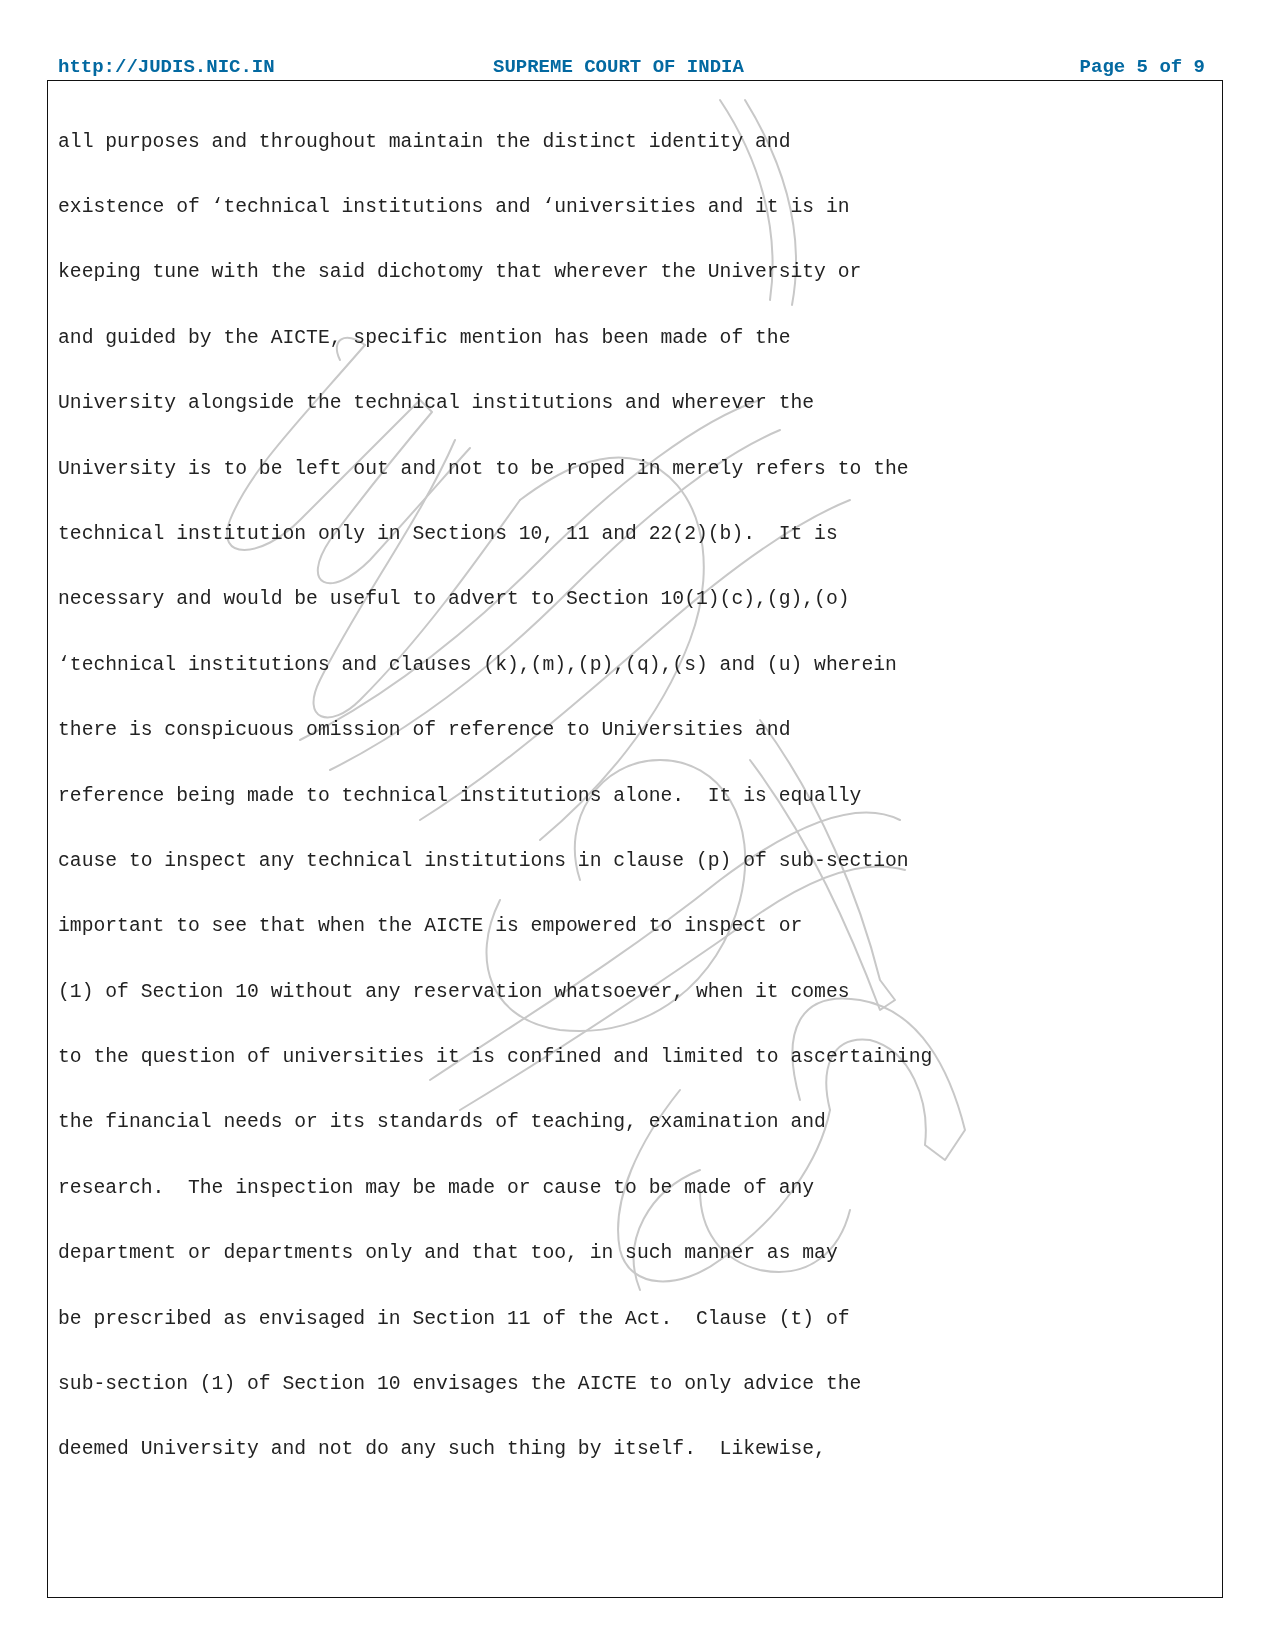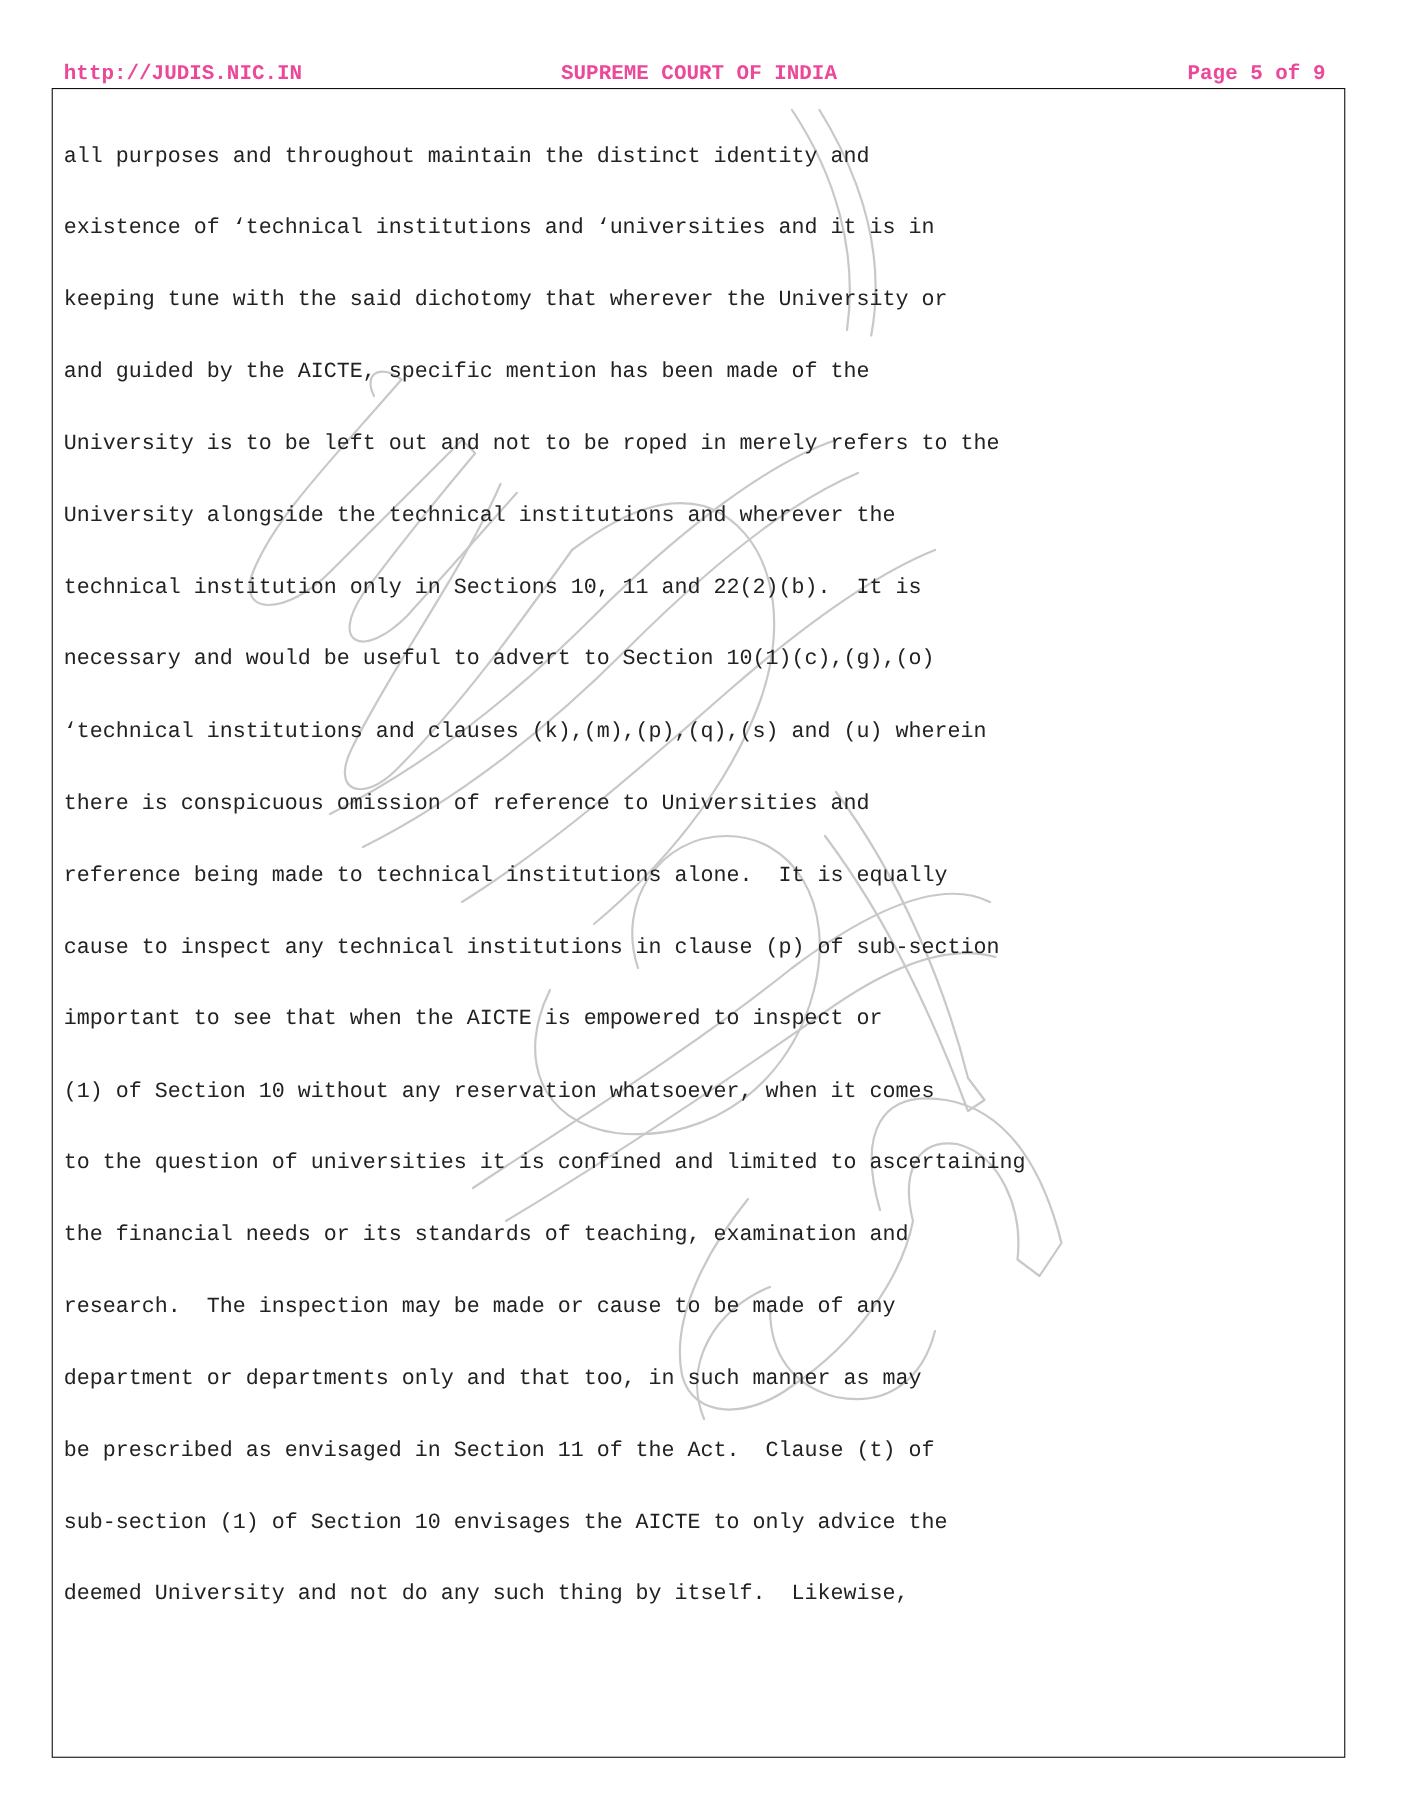--- a/index.html
+++ b/index.html
@@ -17,24 +17,24 @@
     }
     .page-header {
       position: absolute;
       left: 58px;
       top: 56px;
       width: 1147px;
       height: 22px;
       font-weight: bold;
       font-size: 19px;
       line-height: 22px;
-      color: #ec4899;
+      color: #0369a1;
     }
     .page-header .hdr-left { position: absolute; left: 0; top: 0; }
-    .page-header .hdr-center { position: absolute; left: 452px; top: 0; text-align: center; }
+    .page-header .hdr-center { position: absolute; left: 435px; top: 0; text-align: center; }
     .page-header .hdr-right { position: absolute; right: 0; top: 0; }
     .content-box {
       position: absolute;
       left: 47px;
       top: 80px;
       width: 1176px;
       height: 1518px;
       border: 1.5px solid #111;
       box-sizing: border-box;
     }
@@ -105,22 +105,22 @@
     <path d="M745 100 C 785 165, 805 235, 792 305"></path>
     <path d="M365 345 C 345 330, 330 340, 340 360"></path>
   </g>
 </svg>
 
 <div class="body-text">
   <span class="line">all purposes and throughout maintain the distinct identity and</span>
   <span class="line">existence of ‘technical institutions and ‘universities and it is in</span>
   <span class="line">keeping tune with the said dichotomy that wherever the University or</span>
   <span class="line">and guided by the AICTE, specific mention has been made of the</span>
+  <span class="line">University alongside the technical institutions and wherever the</span>
   <span class="line">University is to be left out and not to be roped in merely refers to the</span>
-  <span class="line">University alongside the technical institutions and wherever the</span>
   <span class="line">technical institution only in Sections 10, 11 and 22(2)(b).  It is</span>
   <span class="line">necessary and would be useful to advert to Section 10(1)(c),(g),(o)</span>
   <span class="line">‘technical institutions and clauses (k),(m),(p),(q),(s) and (u) wherein</span>
   <span class="line">there is conspicuous omission of reference to Universities and</span>
   <span class="line">reference being made to technical institutions alone.  It is equally</span>
   <span class="line">cause to inspect any technical institutions in clause (p) of sub-section</span>
   <span class="line">important to see that when the AICTE is empowered to inspect or</span>
   <span class="line">(1) of Section 10 without any reservation whatsoever, when it comes</span>
   <span class="line">to the question of universities it is confined and limited to ascertaining</span>
   <span class="line">the financial needs or its standards of teaching, examination and</span>

